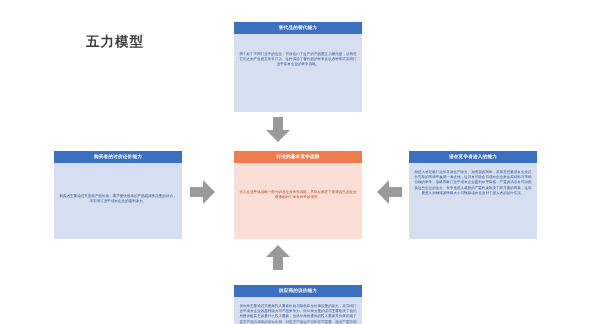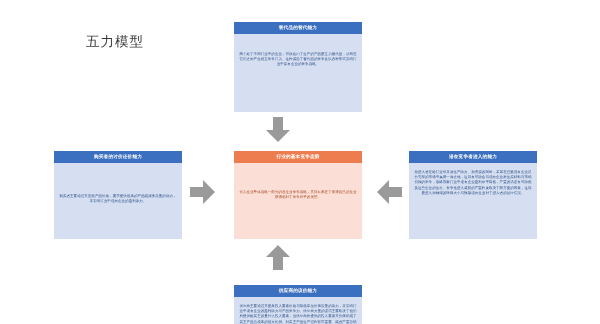--- a/index.html
+++ b/index.html
@@ -21,21 +21,21 @@
     top: 0;
     width: 600px;
     height: 324px;
   }
 
   .title {
     position: absolute;
     left: 86px;
     top: 33px;
     font-size: 13.5px;
-    font-weight: normal;
+    font-weight: bold;
     color: #3b3b3b;
     letter-spacing: 1px;
     white-space: nowrap;
   }
 
   
   .box {
     position: absolute;
     box-sizing: border-box;
     overflow: hidden;

